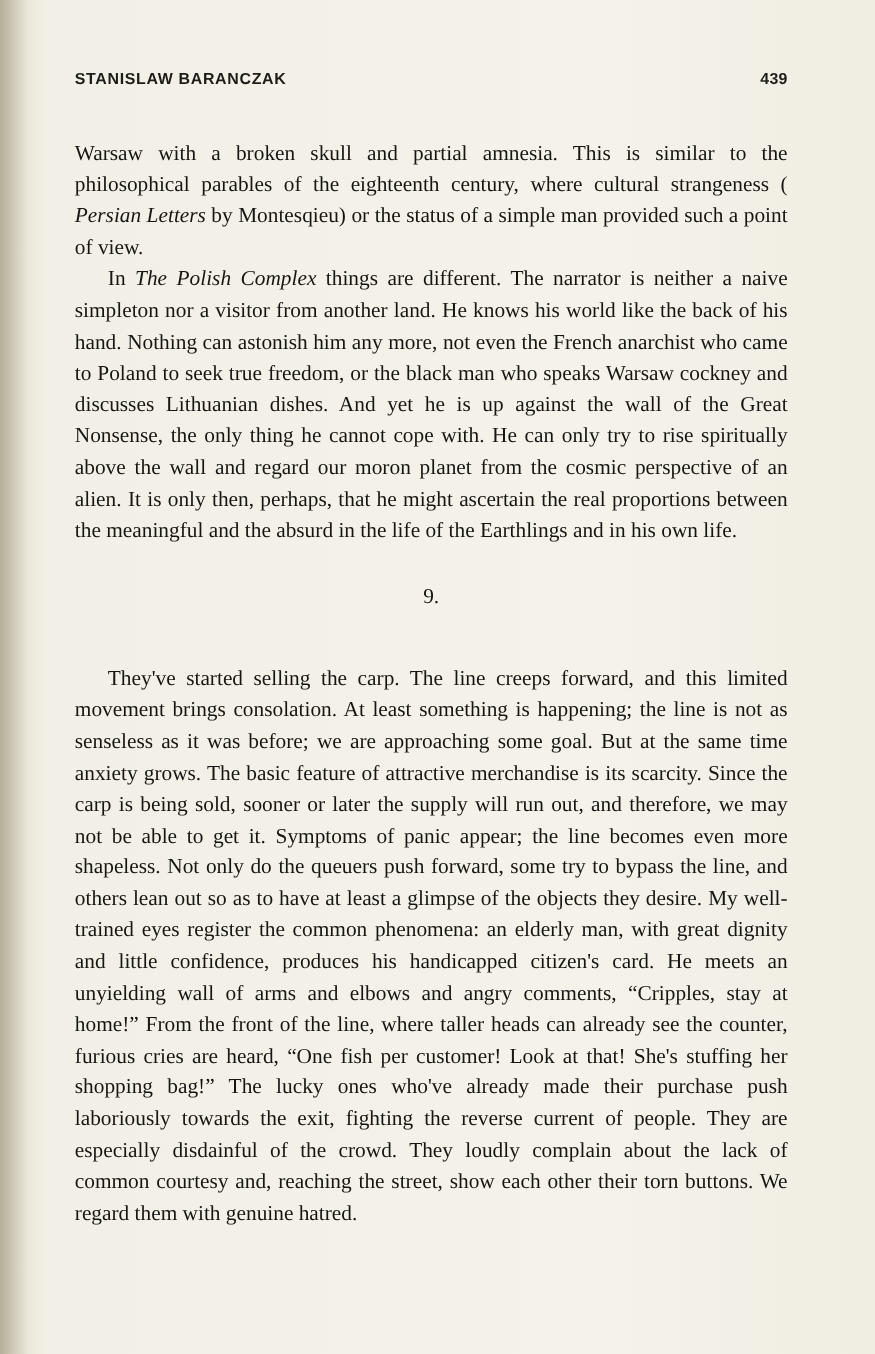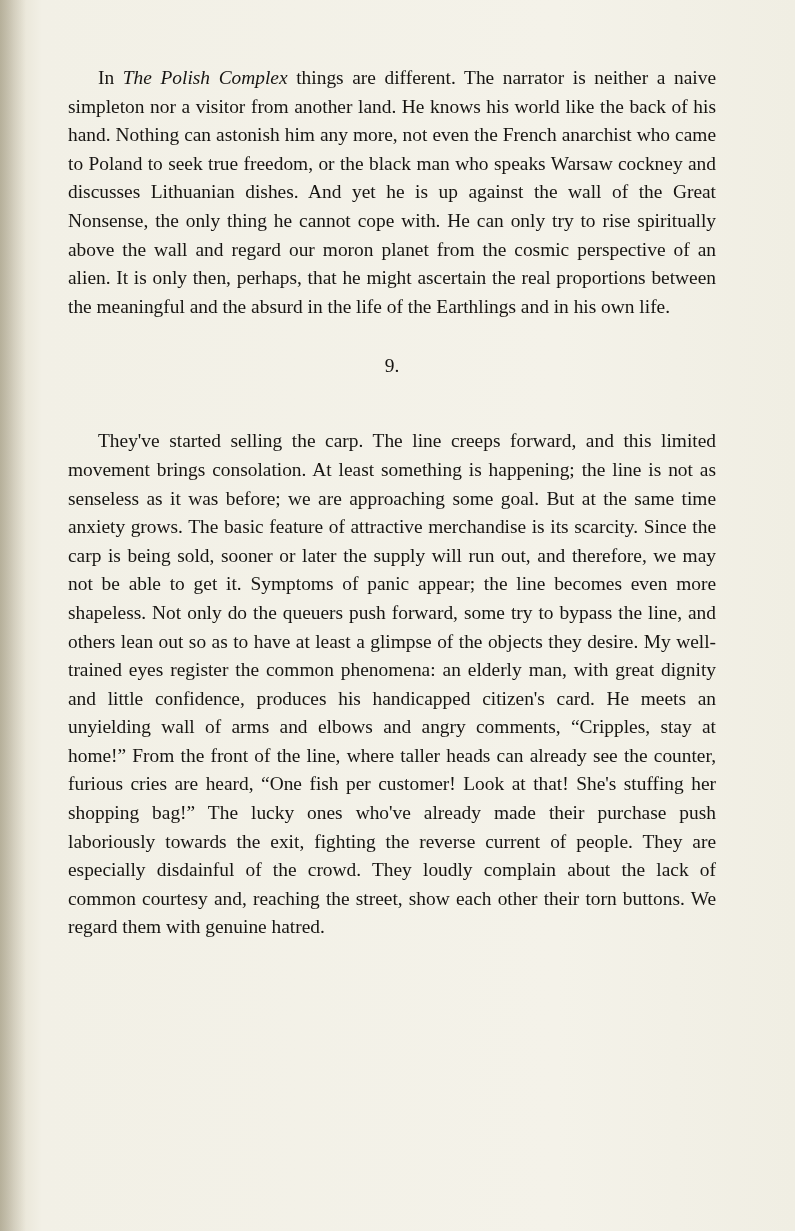--- a/index.html
+++ b/index.html
@@ -75,22 +75,27 @@
   em.title {
     font-style: italic;
   }
 </style>
 </head>
 <body>
 
 <div class="page">
   <div class="content">
 
+    <div class="running-head">
+      <span>STANISLAW BARANCZAK</span>
+      <span class="folio">439</span>
+    </div>
 
     <div class="body-text">
+      <p id="para-1">Warsaw with a broken skull and partial amnesia. This is similar to the philosophical parables of the eighteenth century, where cultural strangeness ( <em class="title">Persian Letters</em> by Montesqieu) or the status of a simple man provided such a point of view.</p>
       <p class="indent" id="para-2">In <em class="title">The Polish Complex</em> things are different. The narrator is neither a naive simpleton nor a visitor from another land. He knows his world like the back of his hand. Nothing can astonish him any more, not even the French anarchist who came to Poland to seek true freedom, or the black man who speaks Warsaw cockney and discusses Lithuanian dishes. And yet he is up against the wall of the Great Nonsense, the only thing he cannot cope with. He can only try to rise spiritually above the wall and regard our moron planet from the cosmic perspective of an alien. It is only then, perhaps, that he might ascertain the real proportions between the meaningful and the absurd in the life of the Earthlings and in his own life.</p>
     </div>
 
     <div class="section-number">9.</div>
     <div class="spacer-after-section"></div>
 
     <div class="body-text">
       <p class="indent" id="para-3">They've started selling the carp. The line creeps forward, and this limited movement brings consolation. At least something is happening; the line is not as senseless as it was before; we are approaching some goal. But at the same time anxiety grows. The basic feature of attractive merchandise is its scarcity. Since the carp is being sold, sooner or later the supply will run out, and therefore, we may not be able to get it. Symptoms of panic appear; the line becomes even more shapeless. Not only do the queuers push forward, some try to bypass the line, and others lean out so as to have at least a glimpse of the objects they desire. My well-trained eyes register the common phenomena: an elderly man, with great dignity and little confidence, produces his handicapped citizen's card. He meets an unyielding wall of arms and elbows and angry comments, “Cripples, stay at home!” From the front of the line, where taller heads can already see the counter, furious cries are heard, “One fish per customer! Look at that! She's stuffing her shopping bag!” The lucky ones who've already made their purchase push laboriously towards the exit, fighting the reverse current of people. They are especially disdainful of the crowd. They loudly complain about the lack of common courtesy and, reaching the street, show each other their torn buttons. We regard them with genuine hatred.</p>
     </div>
 

